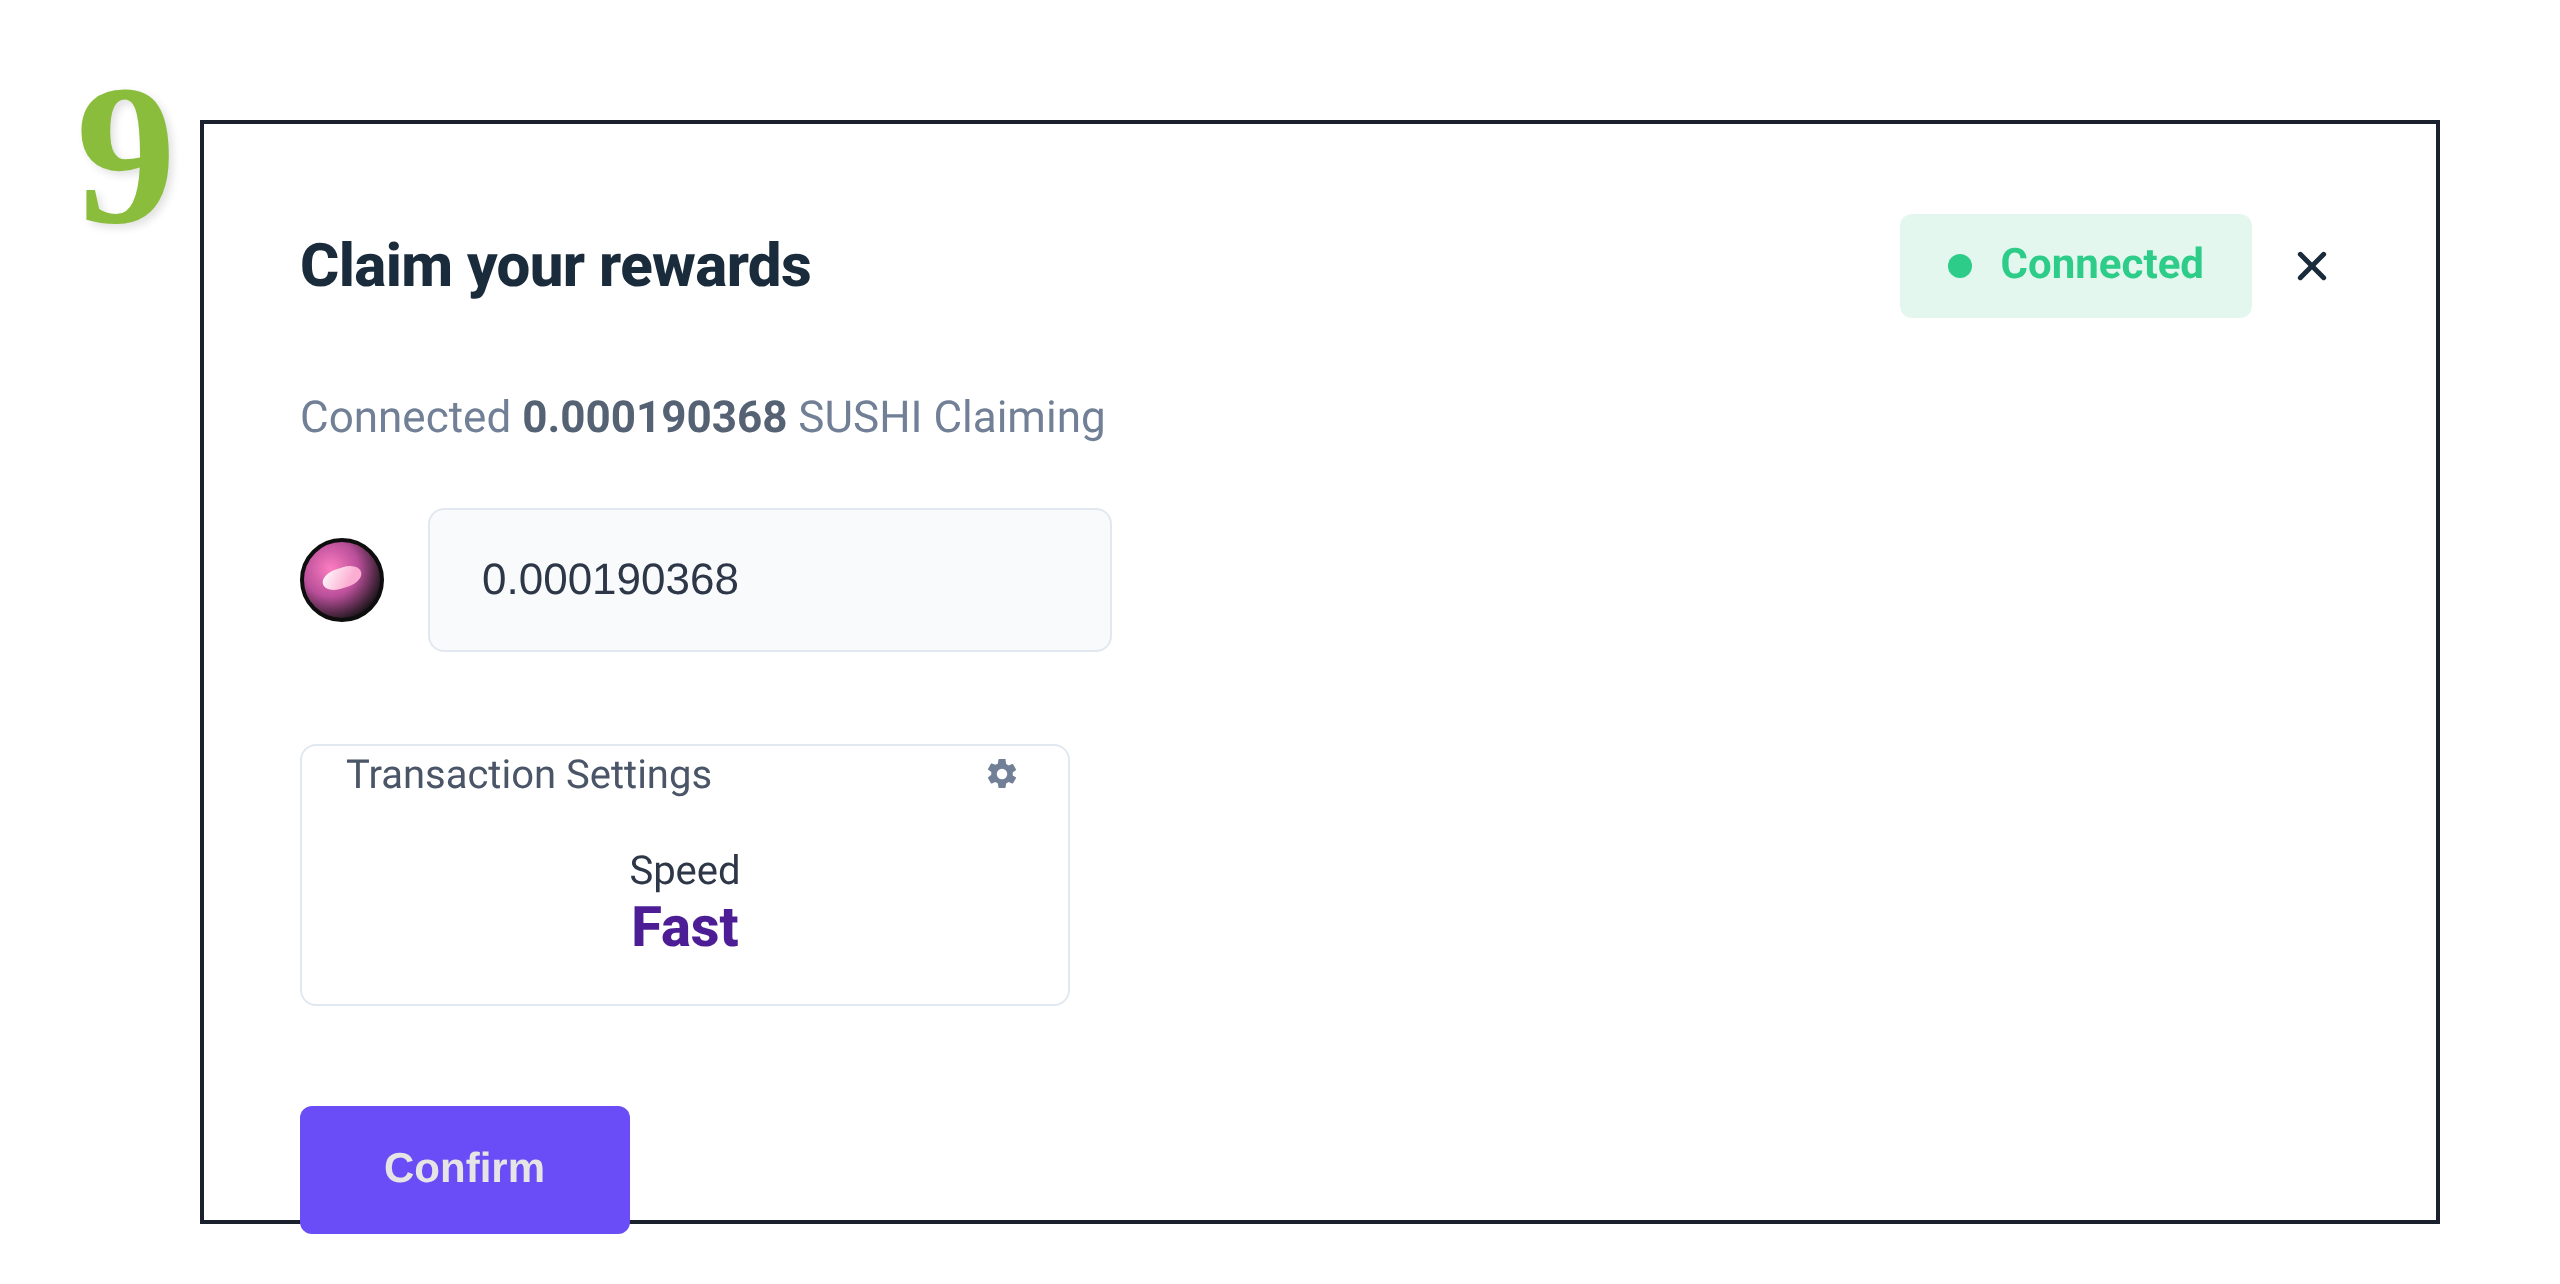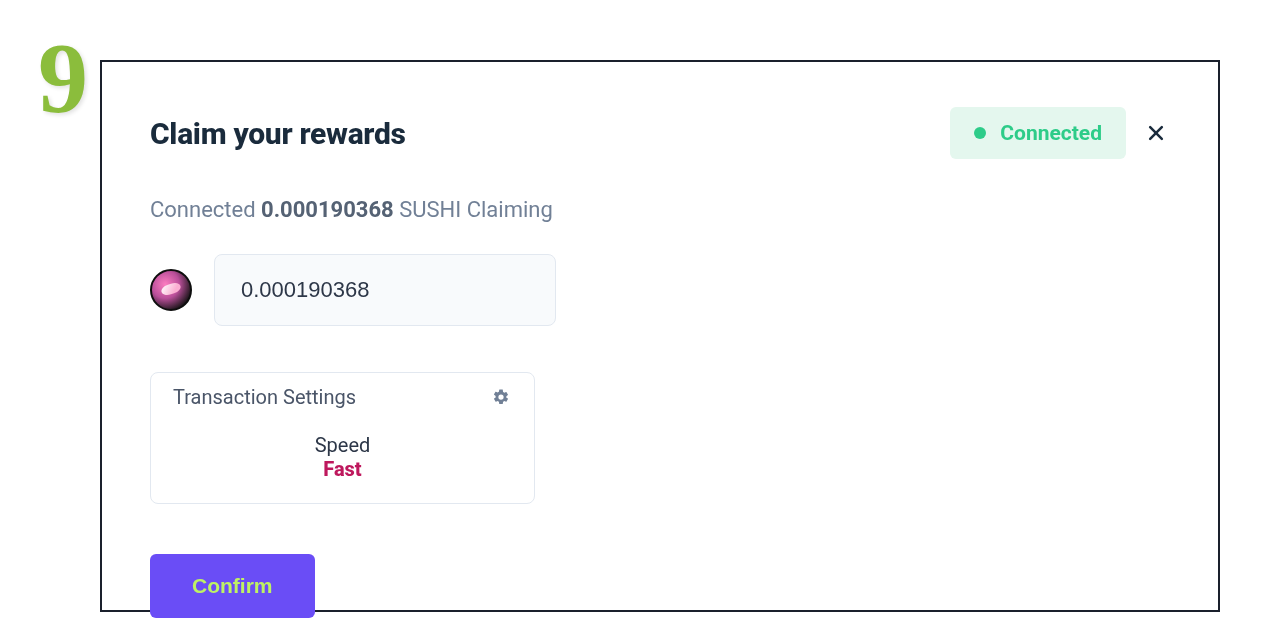--- a/index.html
+++ b/index.html
@@ -123,21 +123,21 @@
       font-size: 22px;
       color: #2d3748;
       width: 100%;
       outline: none;
     }
     .tx-card {
       margin-top: 46px;
       border: 1px solid #e2e8f0;
       border-radius: 8px;
       width: 385px;
-      padding: 12px 22px 22px 22px;
+      padding: 2px 22px 22px 22px;
     }
     .tx-top {
       display: flex;
       justify-content: space-between;
       align-items: center;
     }
     .tx-label {
       font-size: 20px;
       color: #4a5568;
     }
@@ -151,25 +151,25 @@
     }
     .gear-btn svg { width: 18px; height: 18px; }
     .tx-row {
       display: flex;
       justify-content: space-between;
       align-items: center;
       margin-top: 24px;
       flex-direction: column;
     }
     .tx-row-label { font-size: 20px; color: #2d3748; }
-    .tx-row-val { font-size: 20px; font-weight: 800; color: #be185d; }
+    .tx-row-val { font-size: 28px; font-weight: 800; color: #4c1d95; }
     .confirm-btn {
       margin-top: 50px;
       background: #6a4df6;
-      color: #bef264;
+      color: #e5e5e5;
       border: none;
       border-radius: 6px;
       padding: 20px 42px;
       font-size: 21px;
       font-weight: 700;
       cursor: pointer;
     }
   </style>
 </head>
 <body>

